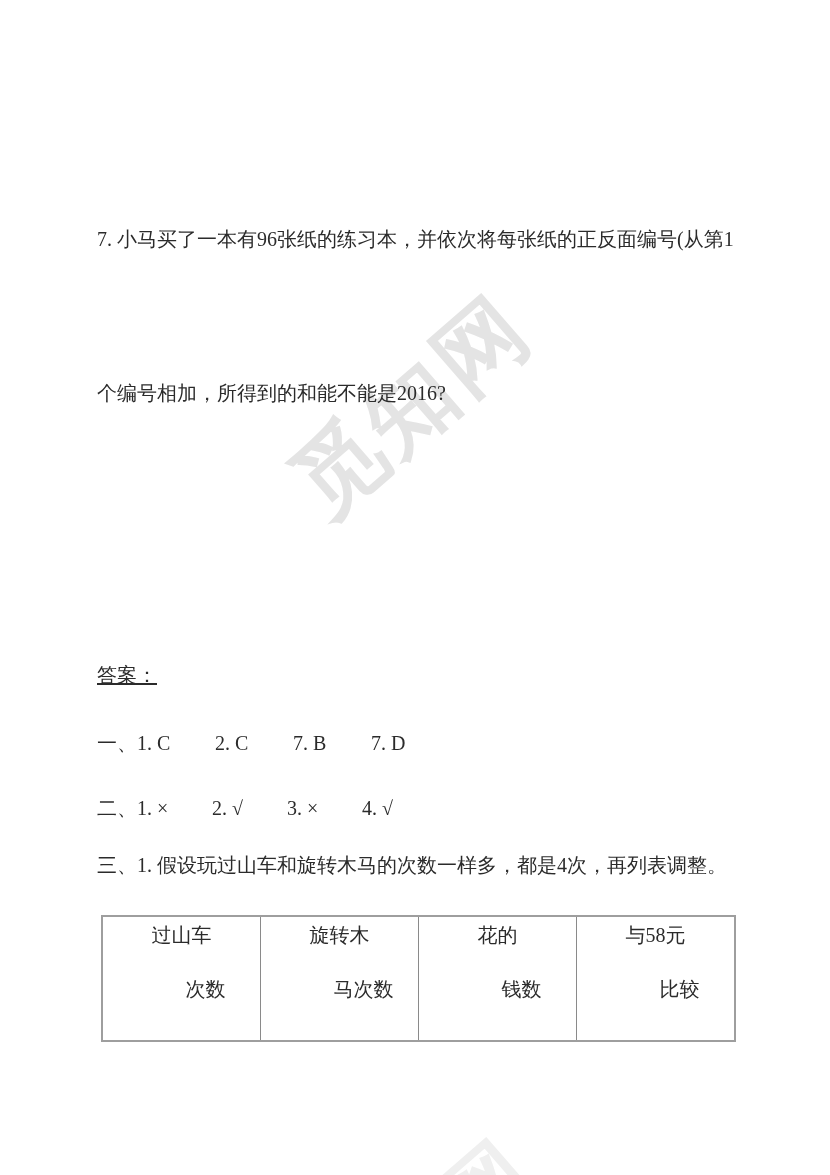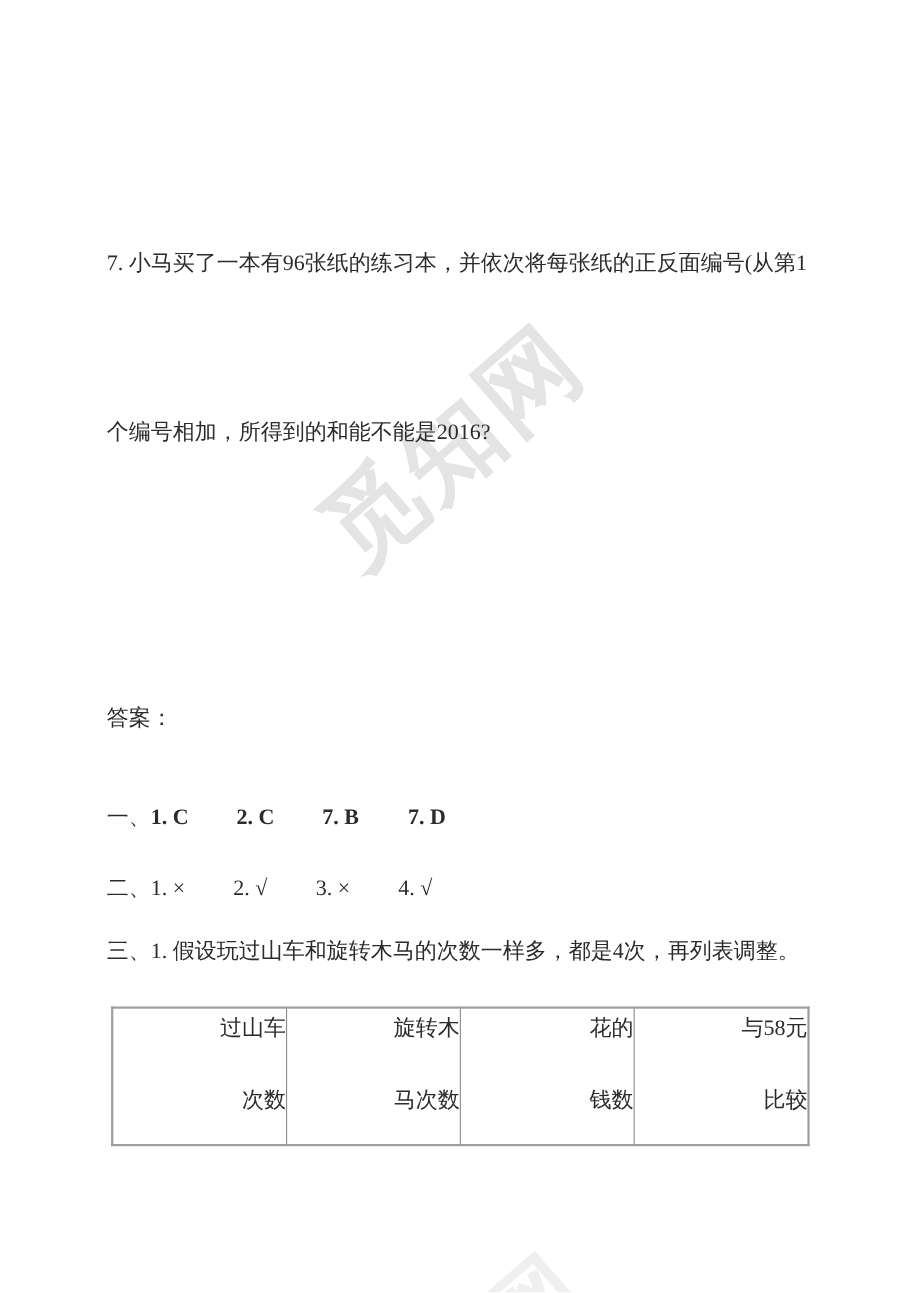--- a/index.html
+++ b/index.html
@@ -45,29 +45,29 @@
     position: absolute;
     left: 97px;
     z-index: 1;
     font-size: 20px;
     line-height: 28px;
     white-space: pre;
   }
   .q8-l1 { top: 225px; }
   .q8-l2 { top: 292px; }
   .q8-l3 { top: 359px; margin-top: 20px; }
-  .ans-heading { top: 639px; }
+  .ans-heading { top: 661px; text-decoration: underline; }
   .ans-row1 { top: 729px; }
   .ans-row2 { top: 794px; }
   .ans-row3 { top: 851px; }
   .ans-row {
     display: flex;
     align-items: baseline;
   }
-  .ans-row1 .ans-item { width: 78px; font-weight: bold; }
+  .ans-row1 .ans-item { width: 78px; }
   .ans-row1 .ans-item:first-of-type { margin-left: 10px; }
   .ans-row2 .ans-item { width: 75px; }
   
   .answer-table {
     position: absolute;
     left: 101px;
     top: 915px;
     z-index: 1;
     width: 635px;
     height: 127px;
@@ -79,26 +79,26 @@
     position: relative;
     width: 25%;
     border: 1px solid #8a8a8a;
     padding: 0;
     vertical-align: top;
   }
   .cell-line {
     position: absolute;
     left: 0;
     right: 0;
-    text-align: right;
+    text-align: center;
     font-size: 20px;
     line-height: 24px;
   }
   .cell-l1 { top: 6px; }
-  .cell-l2 { top: 71px; padding-left: 48px; }
+  .cell-l2 { top: 60px; padding-left: 48px; }
 </style>
 </head>
 <body>
 
 <div class="page">
 
   <div class="wm wm-main">觅知网</div>
   <div class="wm wm-bottom">觅知网</div>
 
   <div class="line q8-l1">7. 小马买了一本有96张纸的练习本，并依次将每张纸的正反面编号(从第1</div>

